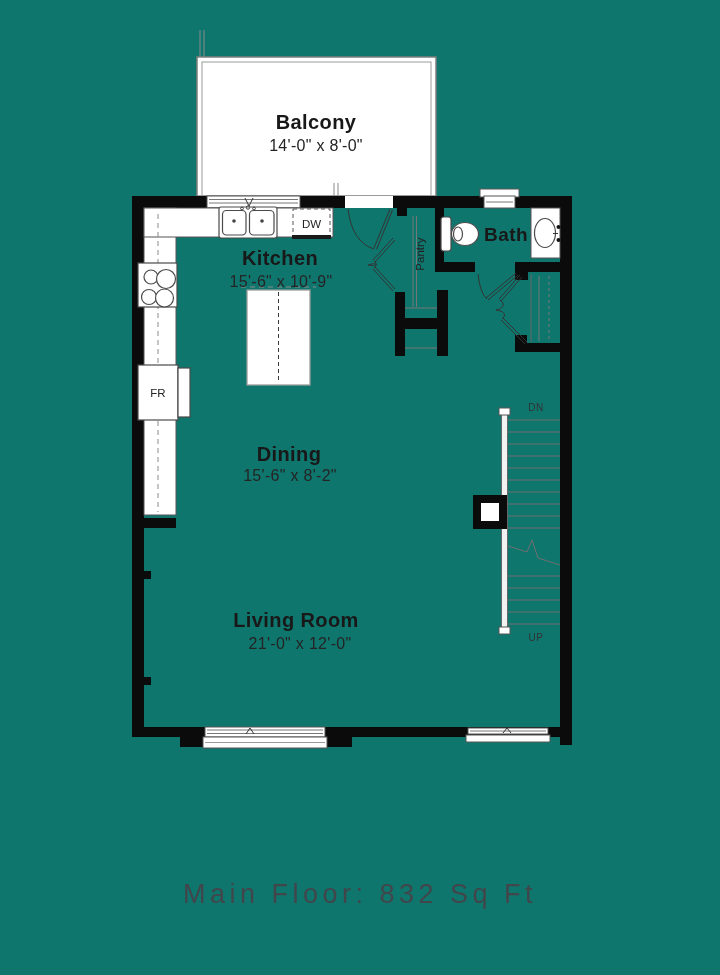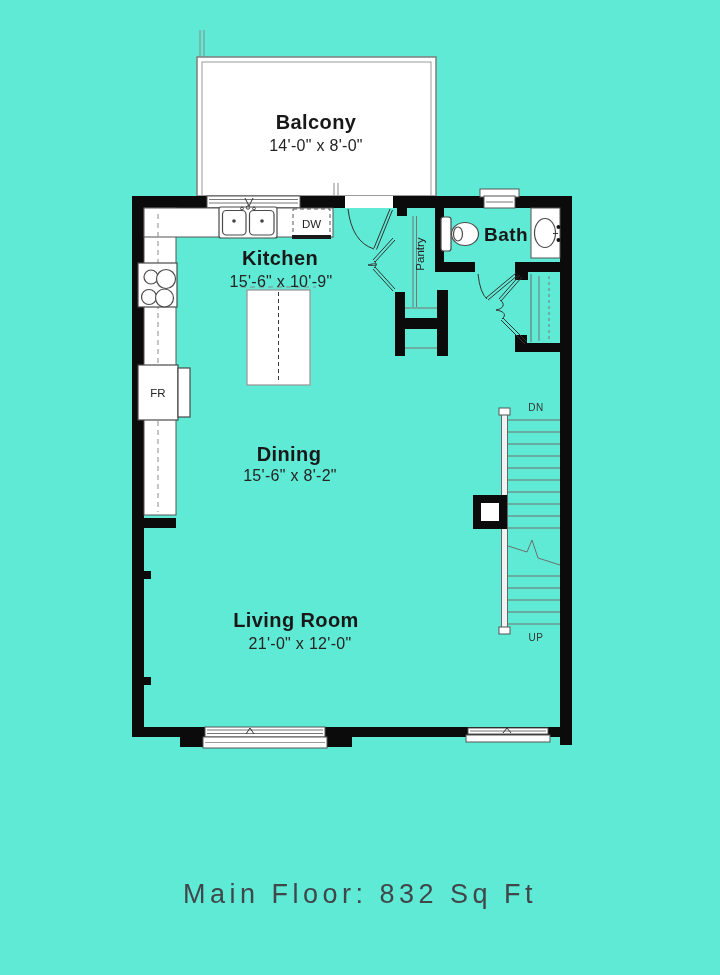--- a/index.html
+++ b/index.html
@@ -1,16 +1,16 @@
 <!DOCTYPE html>
 <html><head>
 <meta charset="utf-8">
 <style>
   html,body{margin:0;padding:0;background:#ffffff;}
-  .canvas{position:relative;width:720px;height:975px;background:#5eead4;overflow:hidden;}
+  .canvas{position:relative;width:720px;height:975px;background:#0f766e;overflow:hidden;}
   svg text{font-family:"Liberation Sans", sans-serif;fill:#181818;}
   .room{font-size:20px;font-weight:700;letter-spacing:.4px;}
   .dims{font-size:16px;font-weight:400;fill:#242424;letter-spacing:.3px;}
   .small{font-size:11.5px;fill:#222;}
   .tiny{font-size:10px;fill:#333;letter-spacing:.5px;}
   .footer{font-size:27px;letter-spacing:4.5px;fill:#41464b;}
   .wall{fill:#0b0b0b;stroke:none;}
   .thin{stroke:#555;fill:#fff;stroke-width:1;}
   .line{stroke:#777;fill:none;stroke-width:1;}
   .lite{stroke:#9b9b9b;fill:none;stroke-width:1;}

